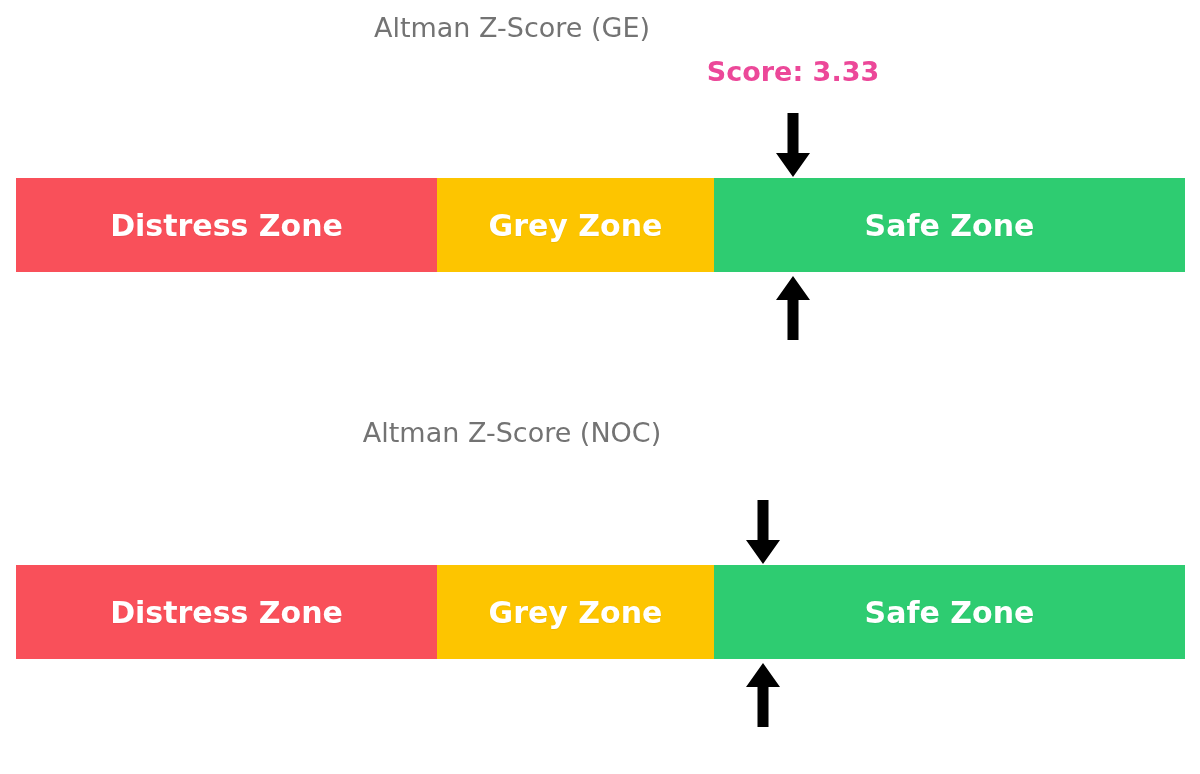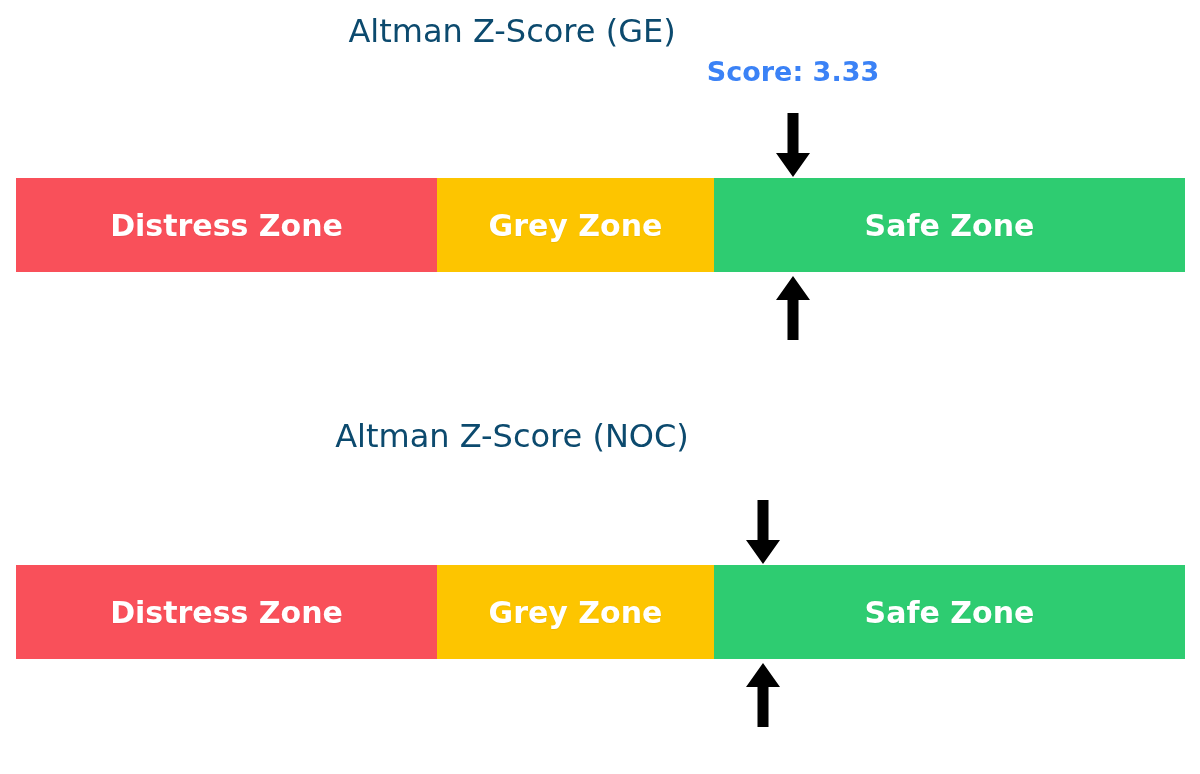--- a/index.html
+++ b/index.html
@@ -22,35 +22,35 @@
   }
   .panel-ge  { top: 0px;   height: 387px; }
   .panel-noc { top: 387px; height: 387px; }
 
   .panel-title {
     position: absolute;
     left: 0;
     width: 1024px;
     text-align: center;
     font-family: "DejaVu Sans", sans-serif;
-    font-size: 32px;
+    font-size: 27px;
     font-weight: 400;
     letter-spacing: 0px;
-    color: #0c4a6e;
+    color: #737373;
     white-space: nowrap;
   }
   .panel-ge  .panel-title { top: 12px; }
   .panel-noc .panel-title { top: 30px; }
 
   .score-label {
     position: absolute;
     font-family: "DejaVu Sans", sans-serif;
     font-size: 27px;
     font-weight: bold;
-    color: #3b82f6;
+    color: #ec4899;
     white-space: nowrap;
     transform: translateX(-50%);
   }
 
   .zone-bar {
     position: absolute;
     display: flex;
     overflow: hidden;
   }
   .zone {

